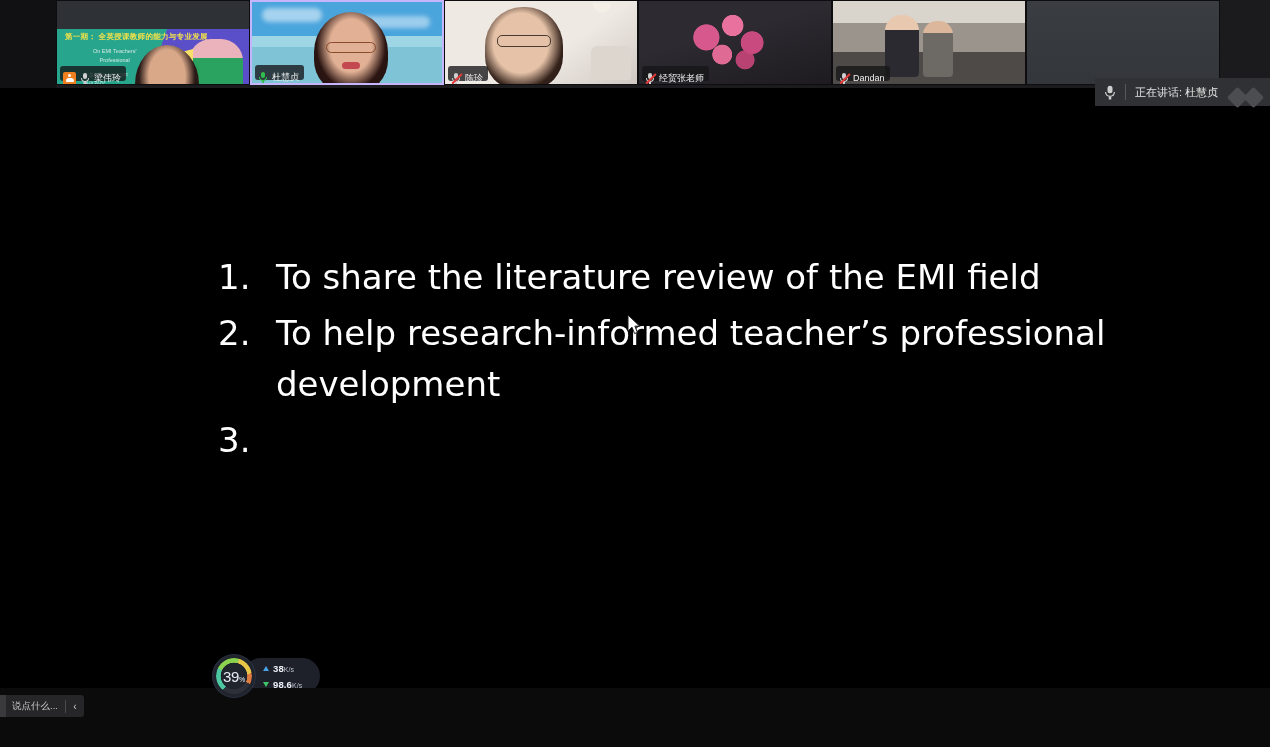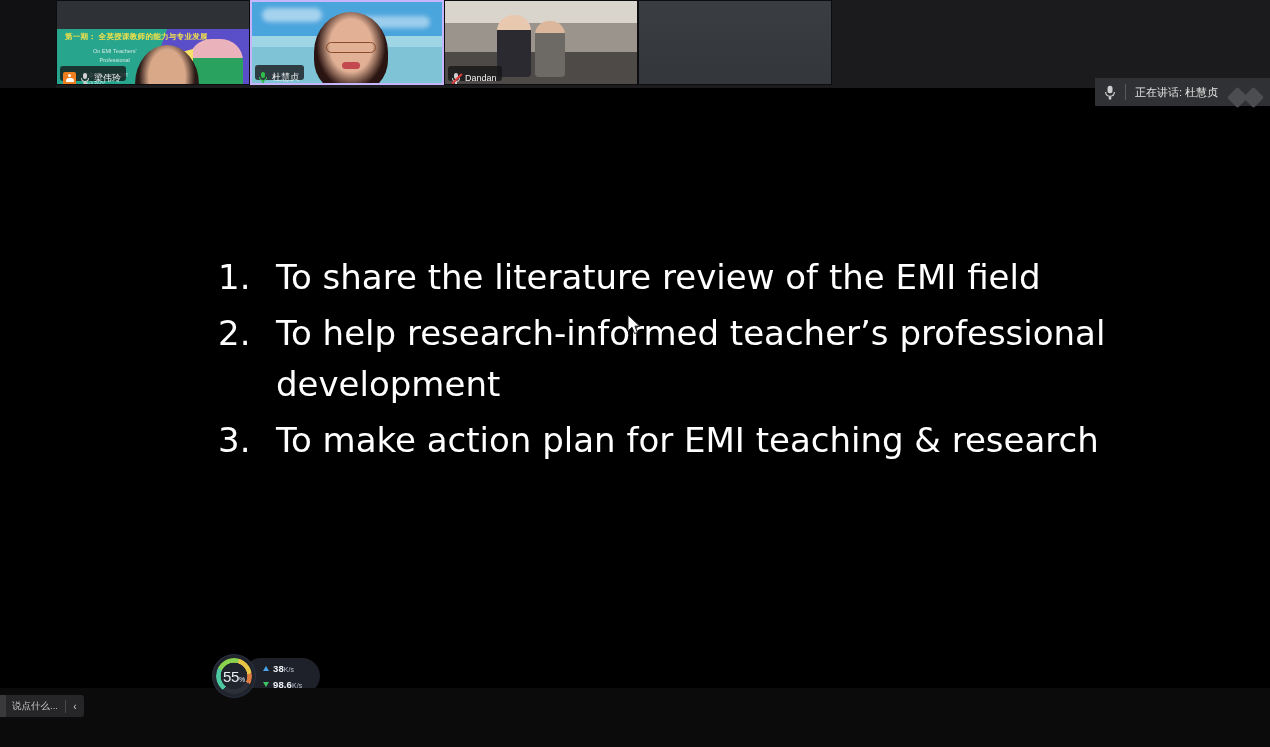--- a/index.html
+++ b/index.html
@@ -347,22 +347,53 @@
       <div class="namebadge">
         <span class="mic-ico green">
           <i class="cap"></i>
             <i class="arc"></i>
             <i class="stem"></i>
         </span>
         <span class="nm">杜慧贞</span>
       </div>
     </div>
 
-
-
+    <div class="tile">
+      <div class="vid v3">
+        <div class="lamp"></div>
+        <div class="chair"></div>
+        <div class="head"></div>
+        <div class="glasses"></div>
+      </div>
+      <div class="namebadge">
+        <span class="mic-ico muted">
+          <i class="cap"></i>
+            <i class="arc"></i>
+            <i class="stem"></i>
+            <i class="slash"></i>
+        </span>
+        <span class="nm">陈珍</span>
+      </div>
+    </div>
+
+
+    <div class="tile">
+      <div class="vid v5">
+        <div class="flowers"></div>
+      </div>
+      <div class="namebadge">
+        <span class="mic-ico muted">
+          <i class="cap"></i>
+            <i class="arc"></i>
+            <i class="stem"></i>
+            <i class="slash"></i>
+        </span>
+        <span class="nm">经贸张老师</span>
+      </div>
+    </div>
 
     <div class="tile">
       <div class="vid v6">
         <div class="p1"></div>
         <div class="p2"></div>
       </div>
       <div class="namebadge">
         <span class="mic-ico muted">
           <i class="cap"></i>
             <i class="arc"></i>
@@ -399,29 +430,28 @@
       <li>
         <span class="num">1.</span>
         <span>To share the literature review of the EMI field</span>
       </li>
       <li>
         <span class="num">2.</span>
         <span>To help research-informed teacher’s professional development</span>
       </li>
       <li>
         <span class="num">3.</span>
-        <span>To make action plan for EMI teaching &amp; research</span>
       </li>
     </ul>
 
     <div class="net-widget">
       <div class="net-pill"></div>
       <div class="ring">
         <div class="arc"></div>
-        <div class="pct"><span>55</span><sup>%</sup></div>
+        <div class="pct"><span>39</span><sup>%</sup></div>
       </div>
       <div class="net-rows">
         <div class="net-row">
           <span class="tri up"></span>
           <span class="net-val"><i style="font-style:normal">38</i><span>K/s</span></span>
         </div>
         <div class="net-row">
           <span class="tri down"></span>
           <span class="net-val"><i style="font-style:normal">98.6</i><span>K/s</span></span>
         </div>

